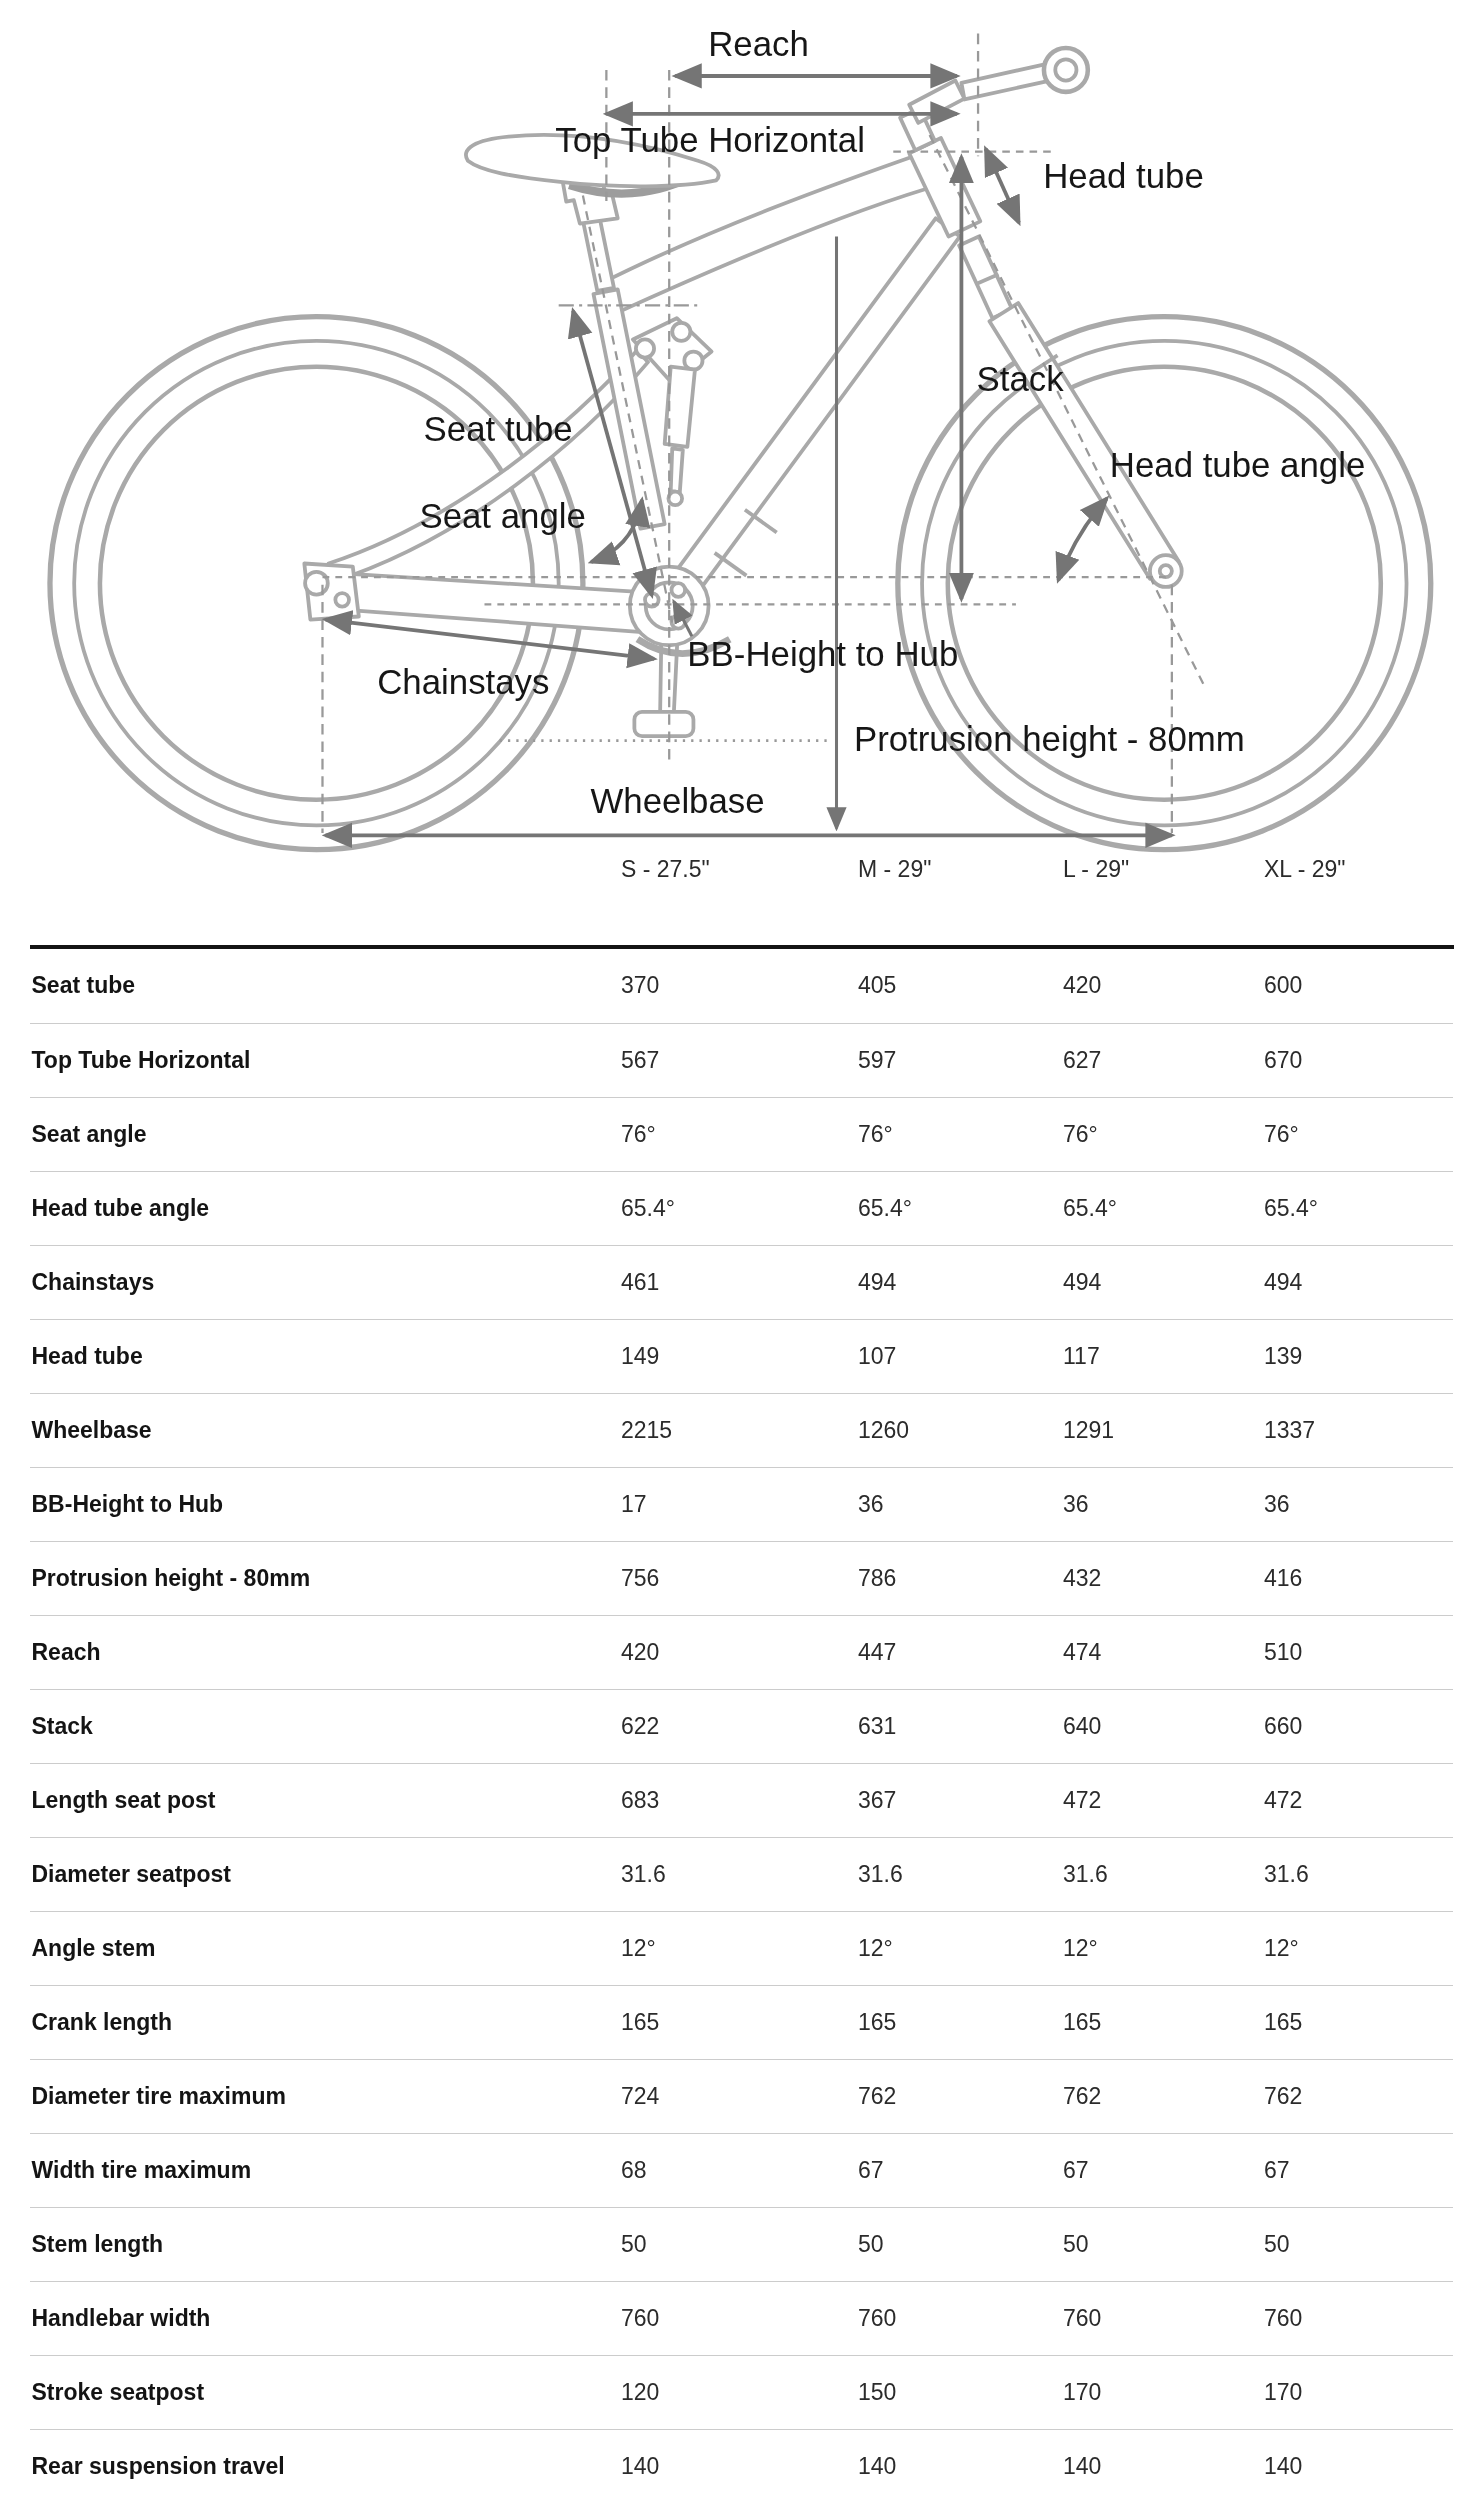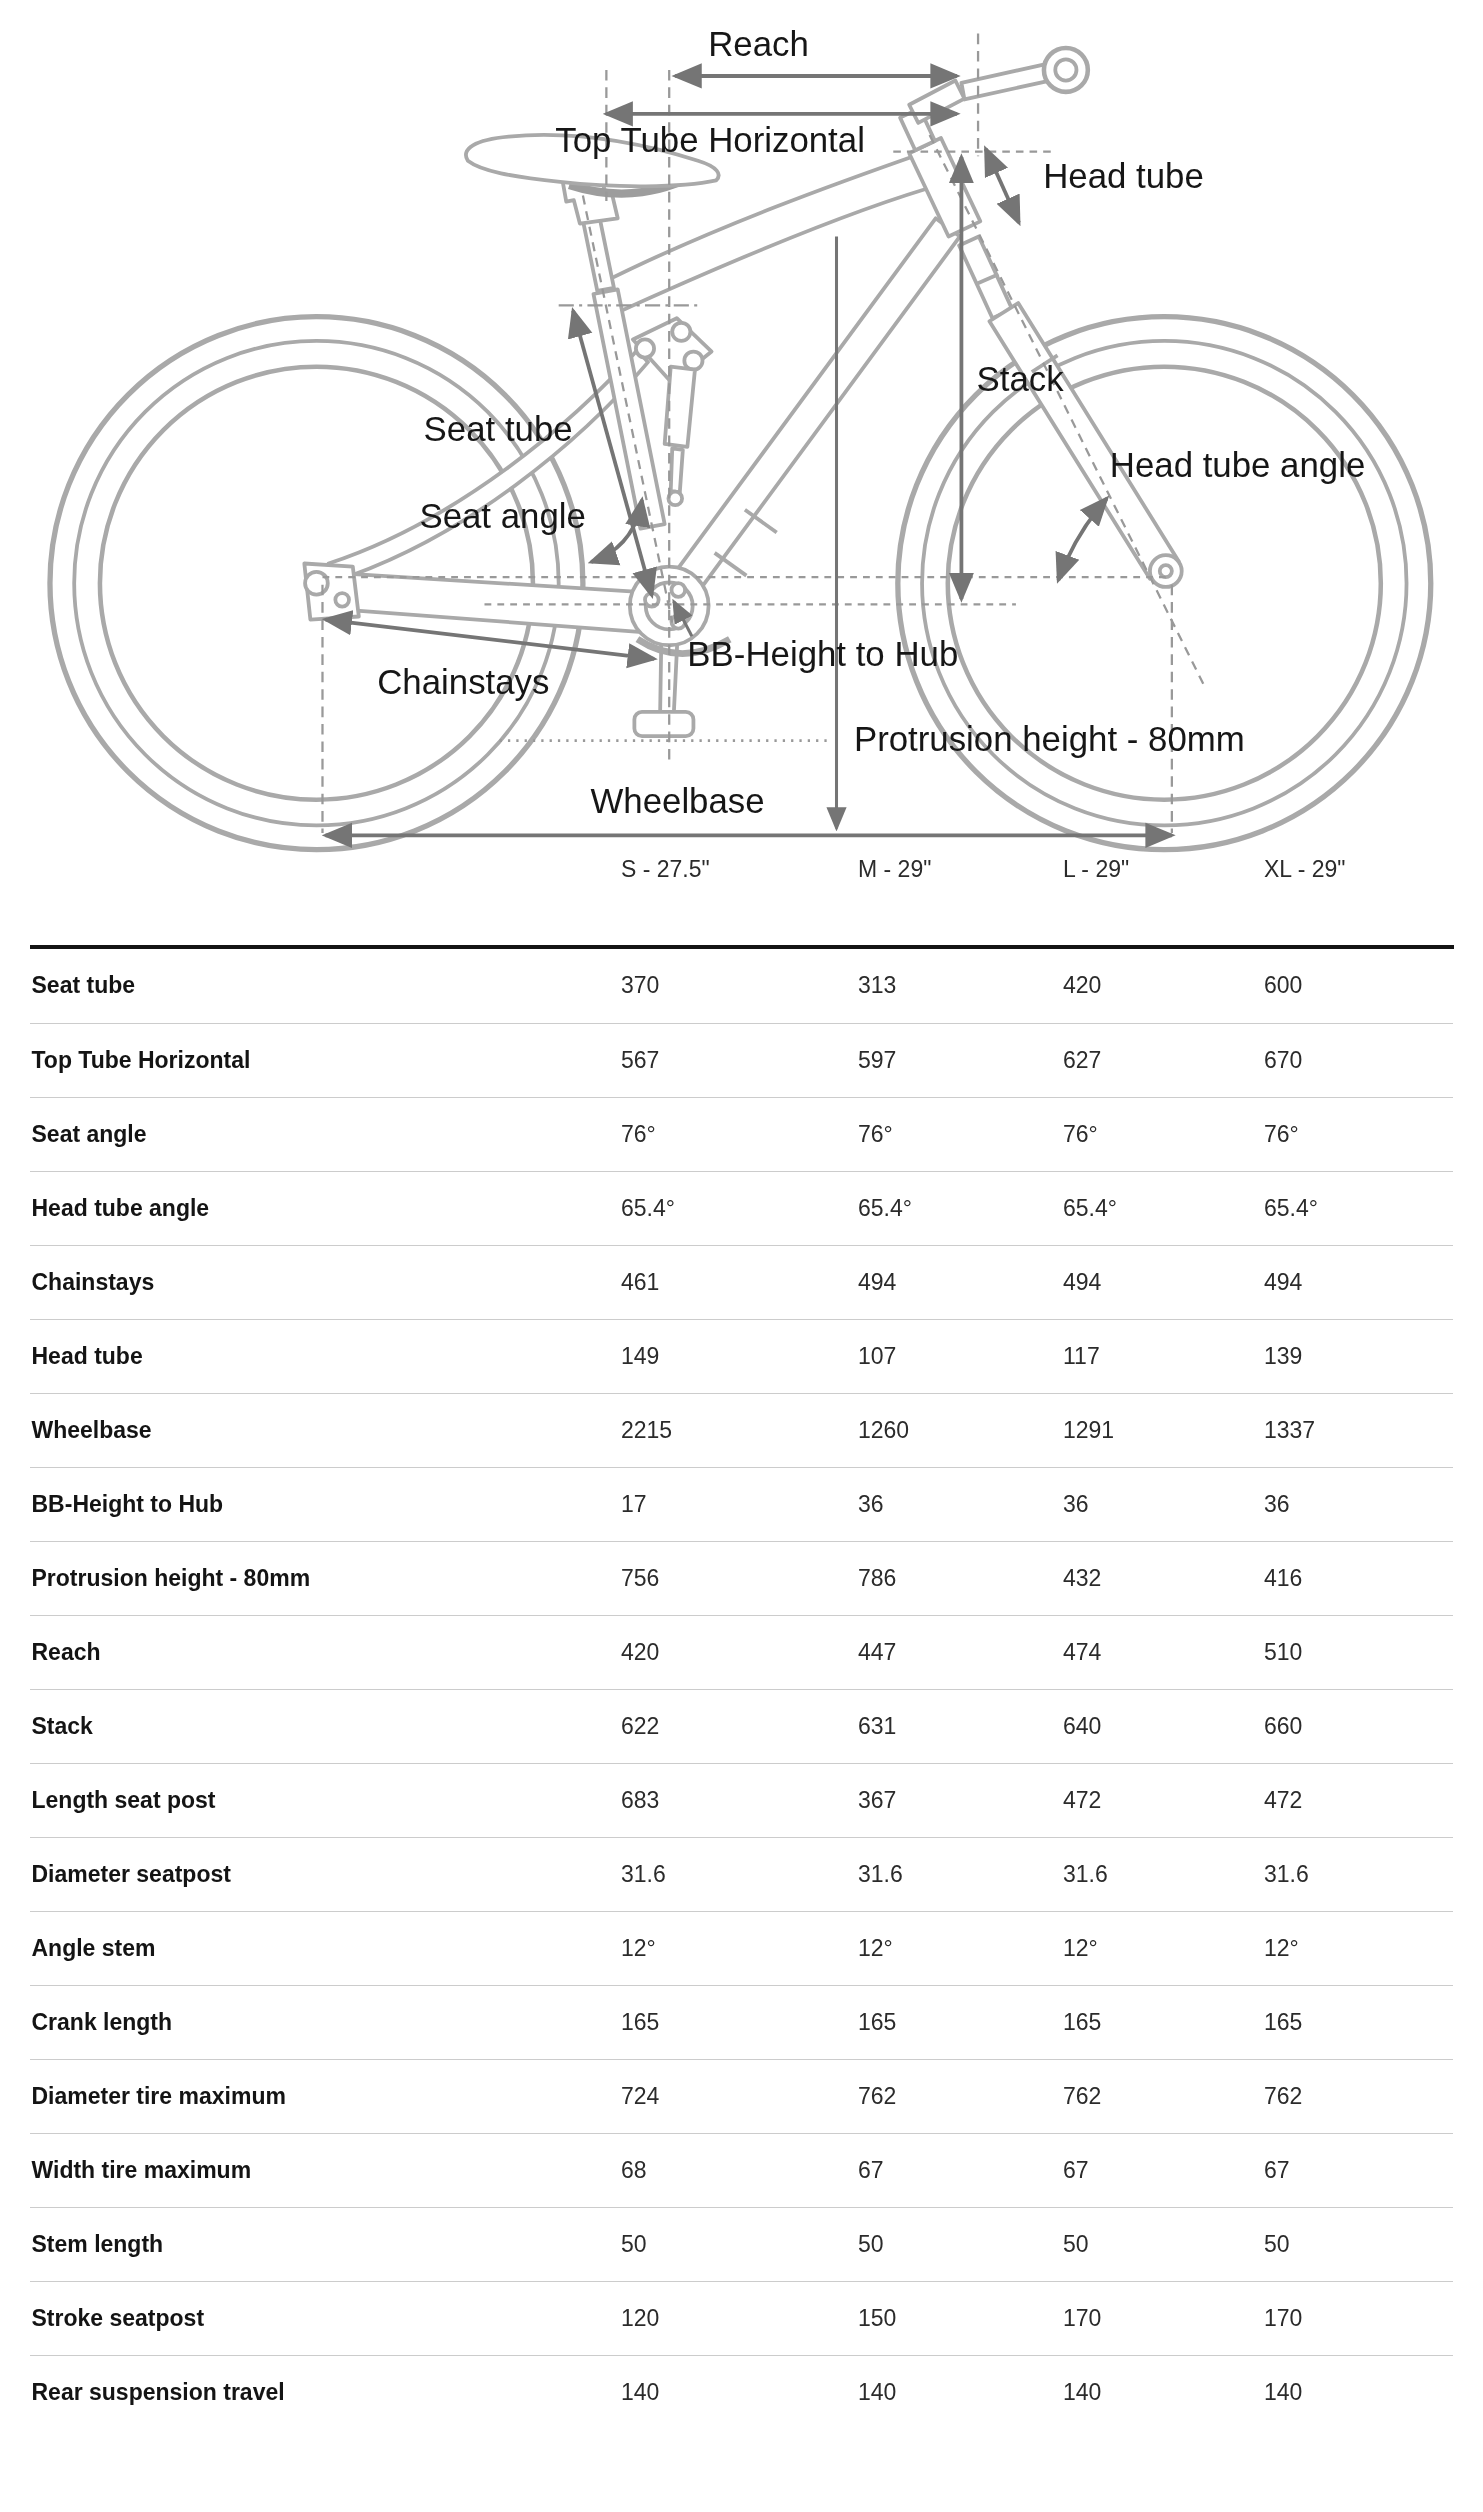--- a/index.html
+++ b/index.html
@@ -186,21 +186,21 @@
         <col class="c-label">
         <col class="c-s">
         <col class="c-m">
         <col class="c-l">
         <col class="c-xl">
       </colgroup>
     <tbody>
       <tr>
         <td class="rowlabel">Seat tube</td>
         <td>370</td>
-        <td>313</td>
+        <td>405</td>
         <td>420</td>
         <td>600</td>
       </tr>
       <tr>
         <td class="rowlabel">Top Tube Horizontal</td>
         <td>567</td>
         <td>597</td>
         <td>627</td>
         <td>670</td>
       </tr>
@@ -310,20 +310,27 @@
         <td>67</td>
       </tr>
       <tr>
         <td class="rowlabel">Stem length</td>
         <td>50</td>
         <td>50</td>
         <td>50</td>
         <td>50</td>
       </tr>
       <tr>
+        <td class="rowlabel">Handlebar width</td>
+        <td>760</td>
+        <td>760</td>
+        <td>760</td>
+        <td>760</td>
+      </tr>
+      <tr>
         <td class="rowlabel">Stroke seatpost</td>
         <td>120</td>
         <td>150</td>
         <td>170</td>
         <td>170</td>
       </tr>
       <tr>
         <td class="rowlabel">Rear suspension travel</td>
         <td>140</td>
         <td>140</td>

